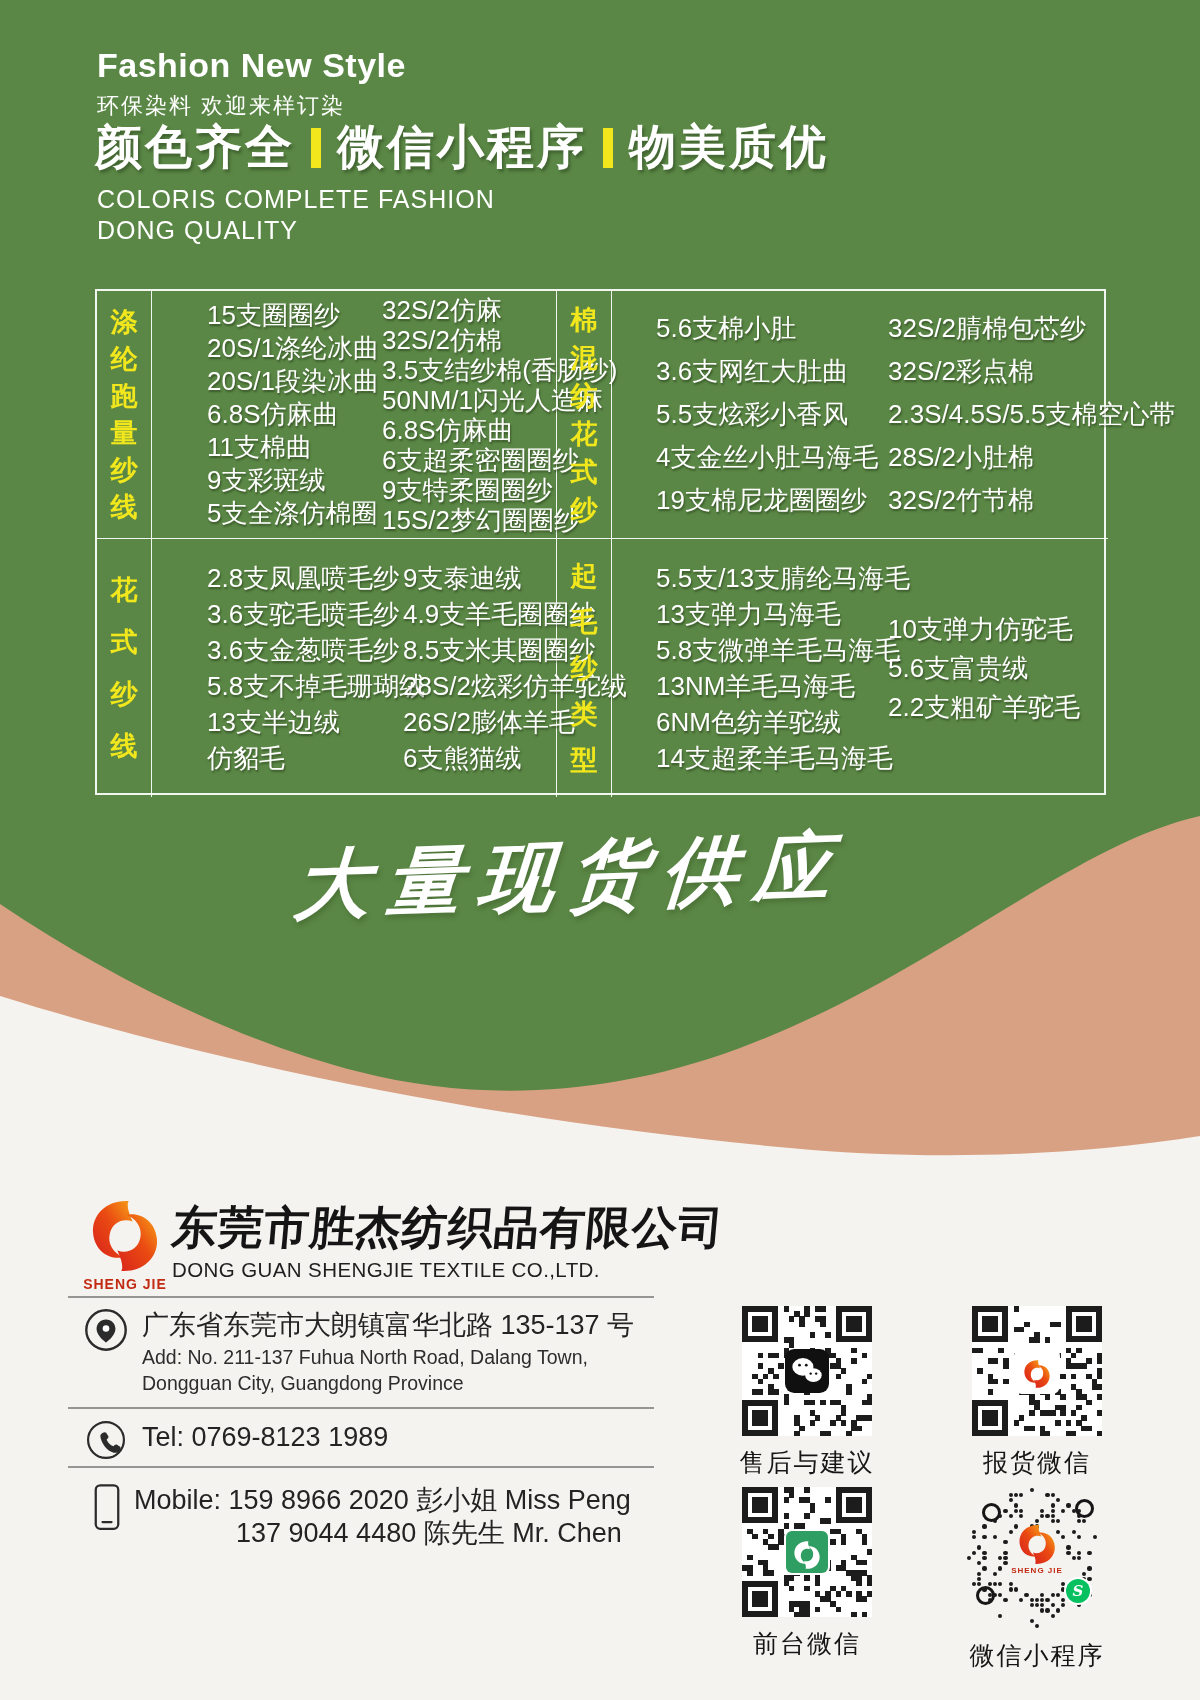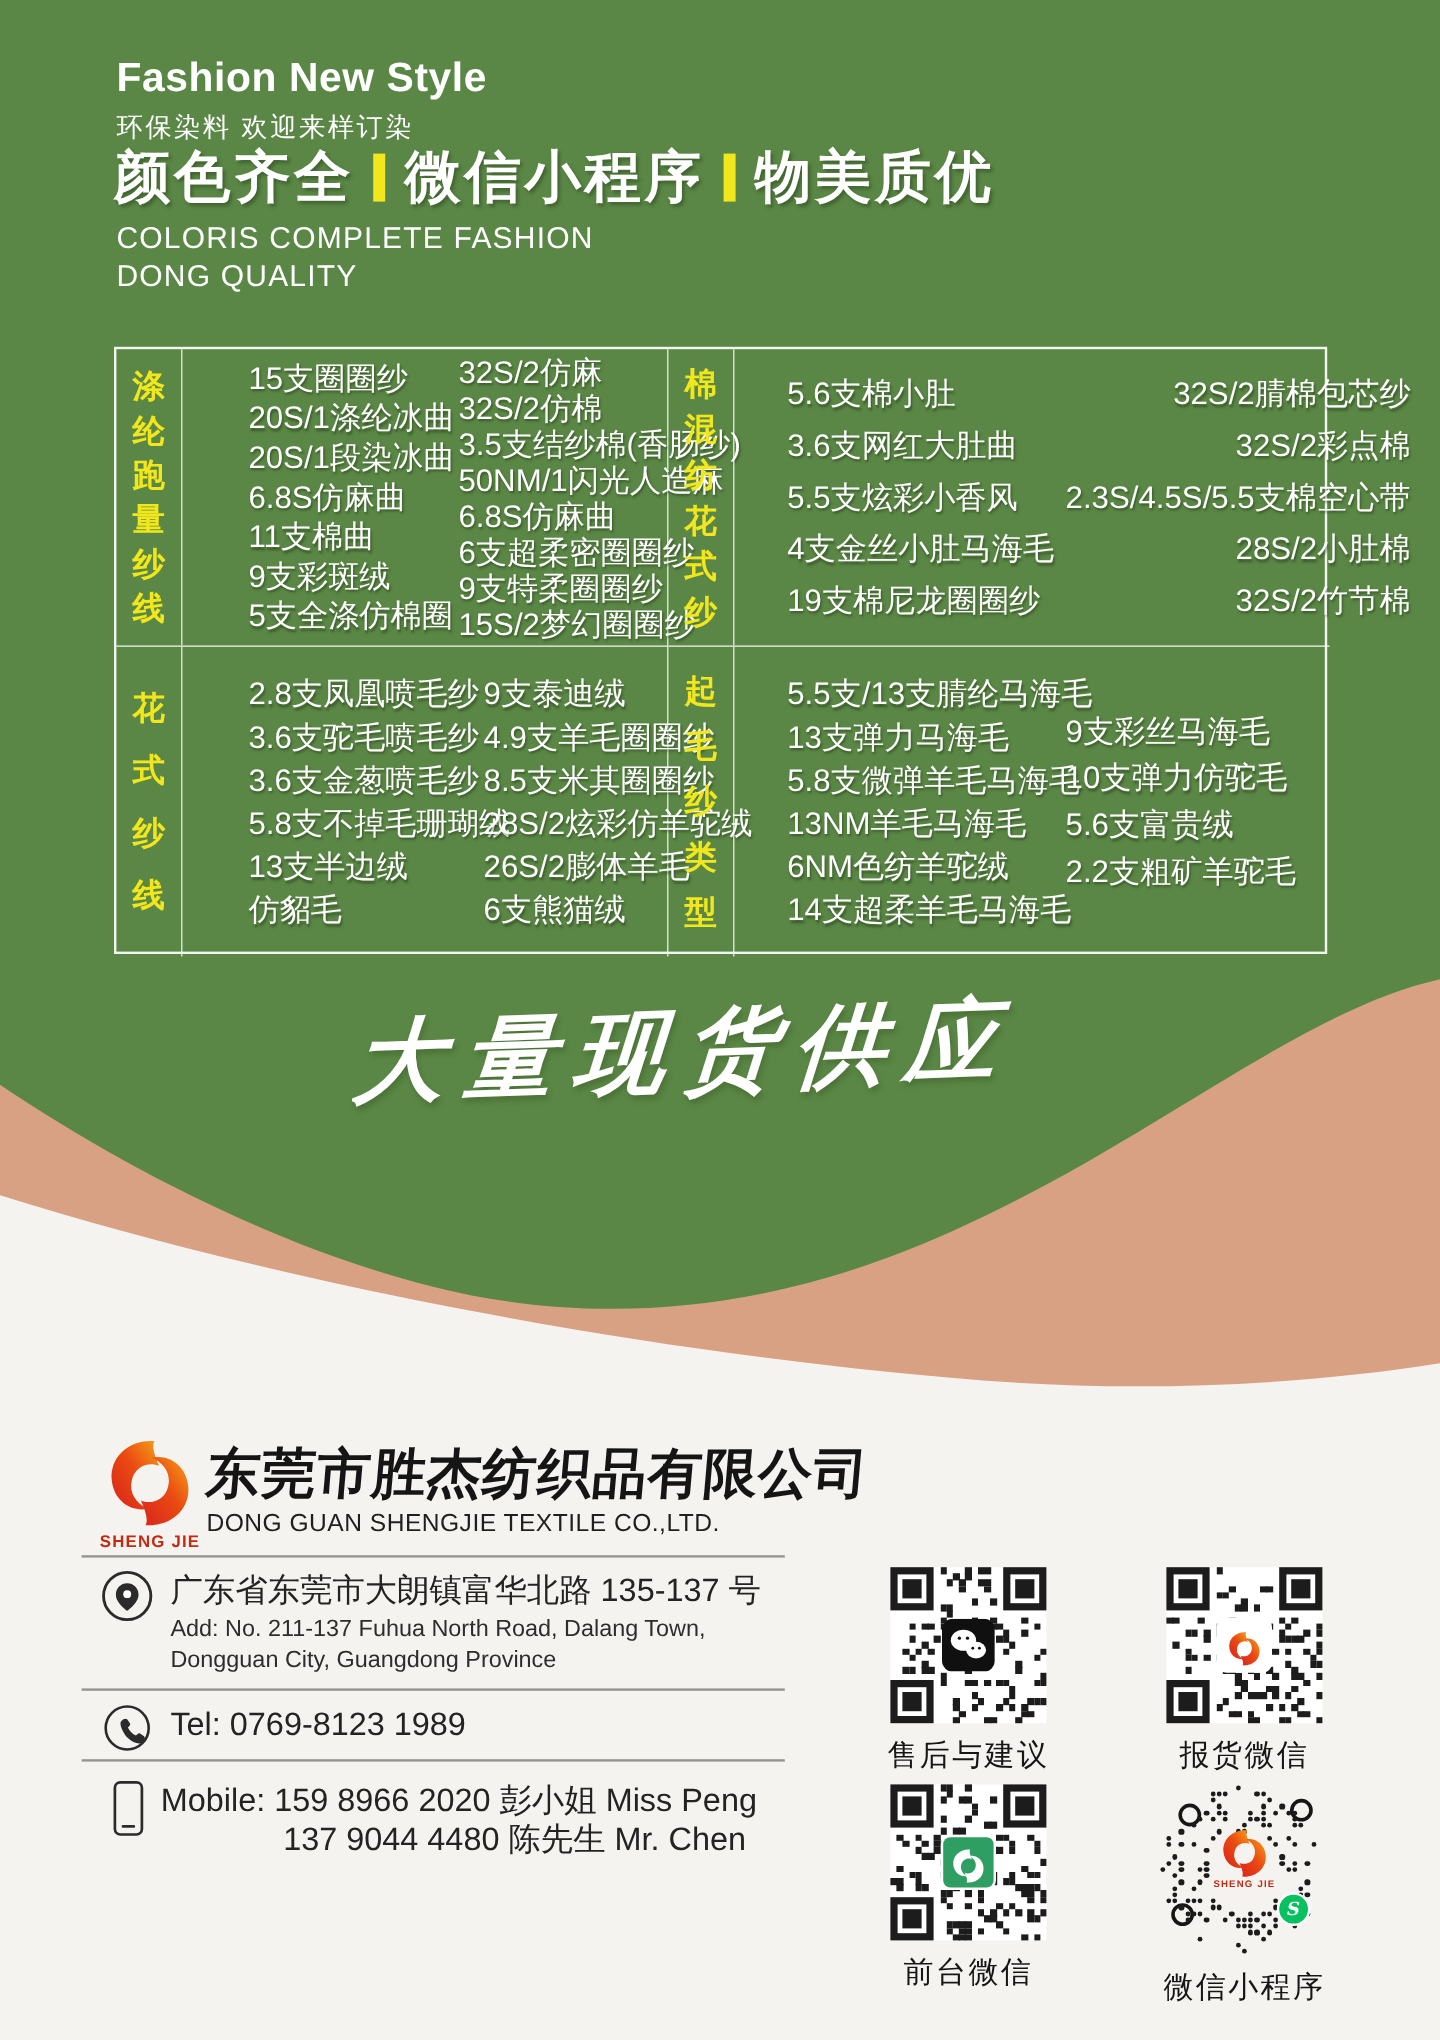--- a/index.html
+++ b/index.html
@@ -34,21 +34,21 @@
   .q2 .vlabel span{display:block;line-height:38px;}
   .q3 .vlabel span{display:block;line-height:52px;}
   .q4 .vlabel span{display:block;line-height:46px;}
   .items{flex:1;display:flex;align-items:center;}
   .col{display:flex;flex-direction:column;justify-content:center;color:#fff;
        text-shadow:1px 2px 2px rgba(25,40,15,.5);}
   .col .item{white-space:nowrap;font-size:26px;}
   .q1 .c1{width:175px;margin-left:55px;} .q1 .c1 .item{line-height:33px;}
   .q1 .c2{flex:1;} .q1 .c2 .item{line-height:30px;}
   .q2 .c1{width:232px;margin-left:44px;} .q2 .c1 .item{line-height:43px;}
-  .q2 .c2{flex:1;text-align:right;} .q2 .c2 .item{line-height:43px;}
+  .q2 .c2{flex:1;} .q2 .c2 .item{line-height:43px;}
   .q3 .c1{width:196px;margin-left:55px;} .q3 .c1 .item{line-height:36px;}
   .q3 .c2{flex:1;} .q3 .c2 .item{line-height:36px;}
   .q4 .c1{width:232px;margin-left:44px;} .q4 .c1 .item{line-height:36px;}
   .q4 .c2{flex:1;} .q4 .c2 .item{line-height:39px;}
 
   
   .banner{position:absolute;left:0;right:60px;top:826px;text-align:center;color:#fff;z-index:2;
           font-family:"DejaVu Serif",serif;font-style:italic;font-weight:bold;font-size:76px;
           letter-spacing:16px;transform:rotate(-2deg) skewX(-6deg);
           text-shadow:2px 4px 4px rgba(55,80,35,.35);}
@@ -230,21 +230,20 @@
       <div class="items">
         <div class="col c1">
             <div class="item">5.5支/13支腈纶马海毛</div>
             <div class="item">13支弹力马海毛</div>
             <div class="item">5.8支微弹羊毛马海毛</div>
             <div class="item">13NM羊毛马海毛</div>
             <div class="item">6NM色纺羊驼绒</div>
             <div class="item">14支超柔羊毛马海毛</div>
           </div>
         <div class="col c2">
-            <div class="item">9支彩丝马海毛</div>
             <div class="item">10支弹力仿驼毛</div>
             <div class="item">5.6支富贵绒</div>
             <div class="item">2.2支粗矿羊驼毛</div>
           </div>
       </div>
     </div>
   </div>
 
   <div class="banner">大量现货供应</div>
 

